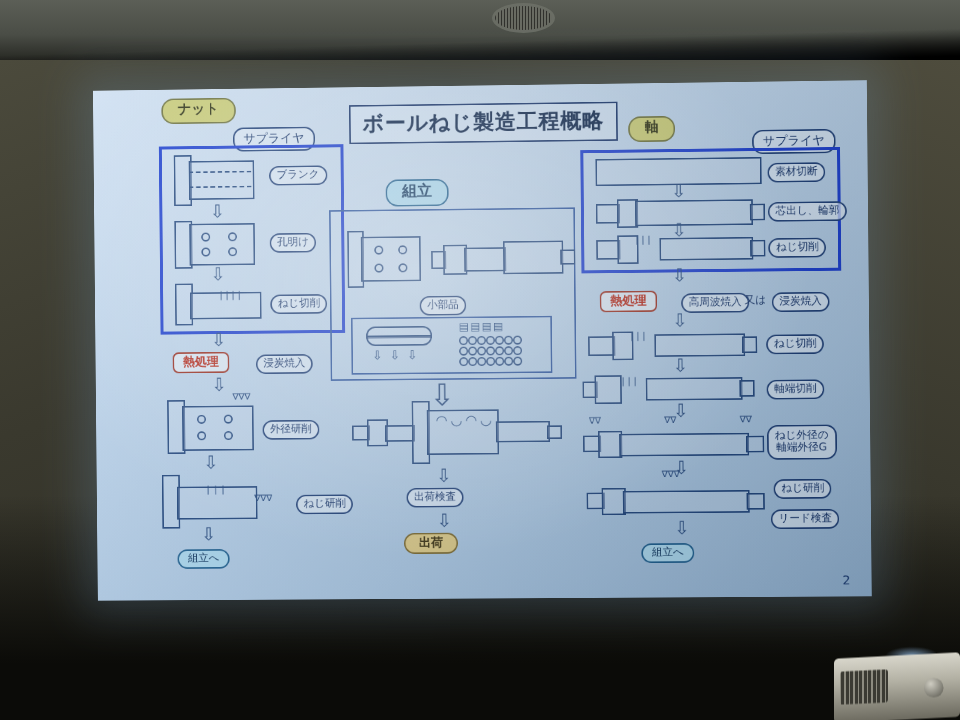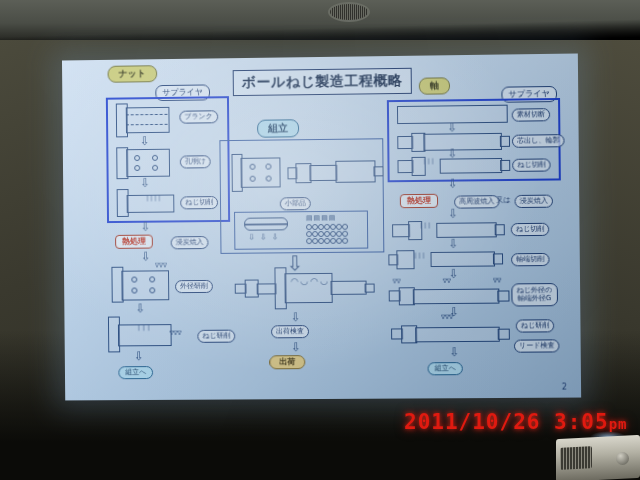--- a/index.html
+++ b/index.html
@@ -276,22 +276,19 @@
     <div class="pt" style="left:434px;top:273px;width:10px;height:9px;"></div>
     <div class="lbl" style="left:452px;top:264px;">ねじ研削</div>
     <div class="lbl" style="left:450px;top:284px;">リード検査</div>
     <div class="arrow" style="left:386px;top:290px;">⇩</div>
 
     <div class="lbl-asm lbl" style="left:364px;top:306px;">組立へ</div>
 
     <div class="pageno">2</div>
   </div>
 
-  <div class="timestamp">
-    <span>2011/10/26  3:05</span><span class="ampm">pm</span>
-  </div>
 
   <div class="proj-glow"></div>
   <div class="projector"></div>
   <div class="proj-vent"></div>
   <div class="proj-knob"></div>
 
 </div>
 
 </body></html>

